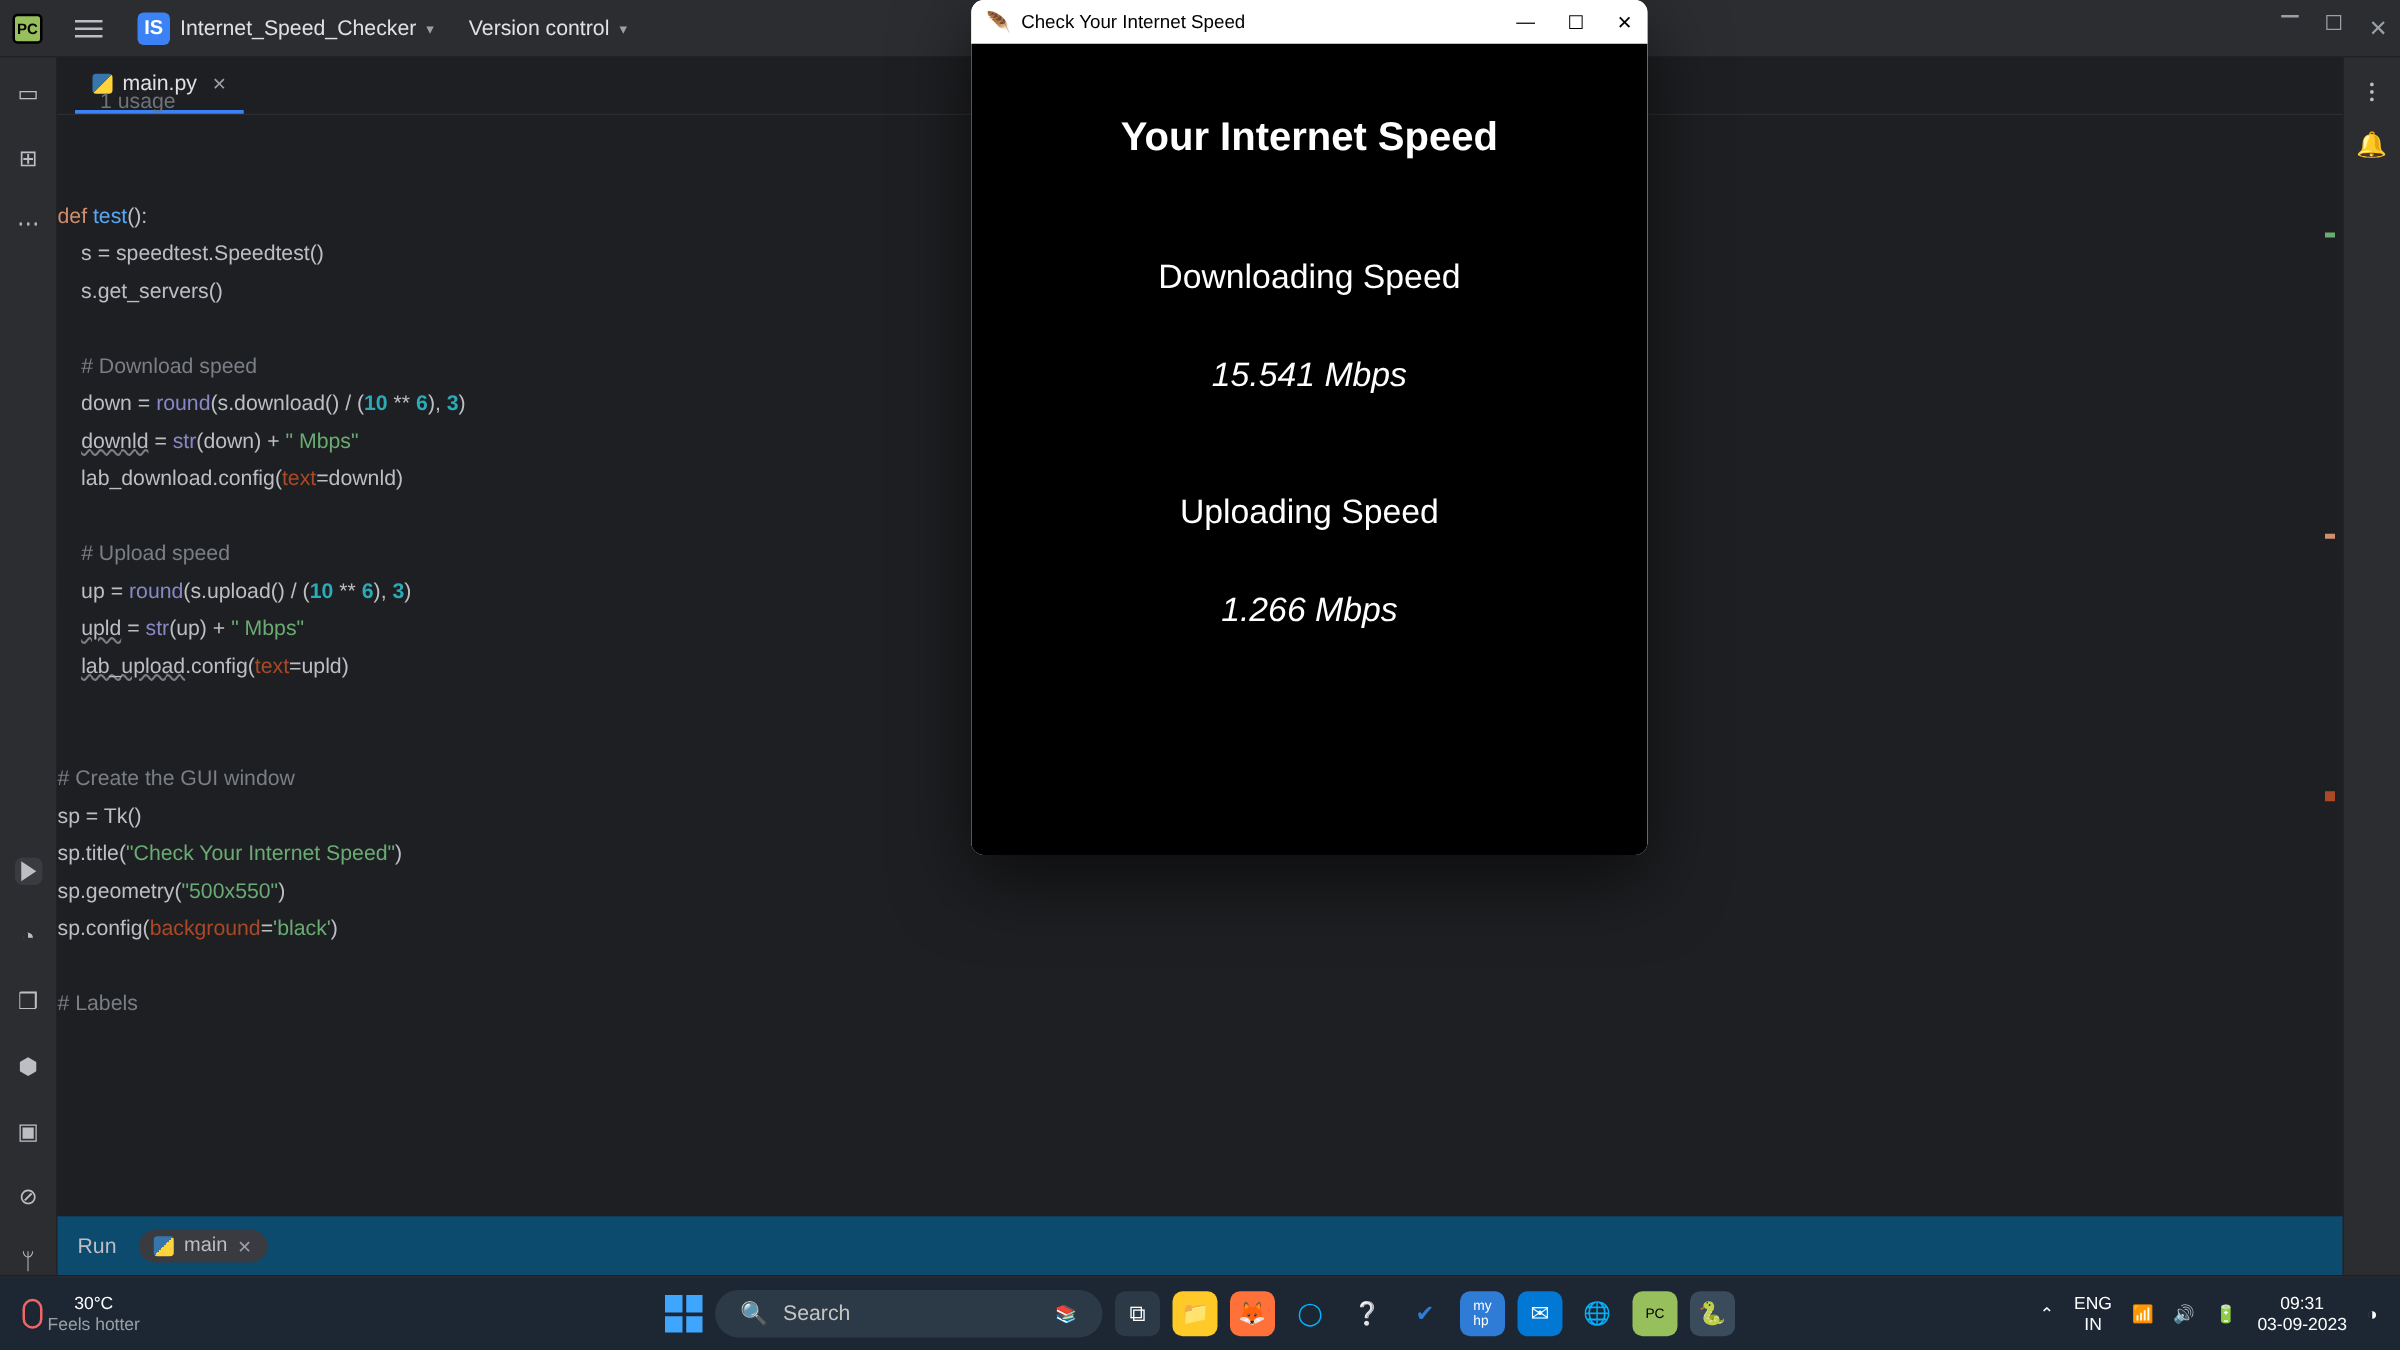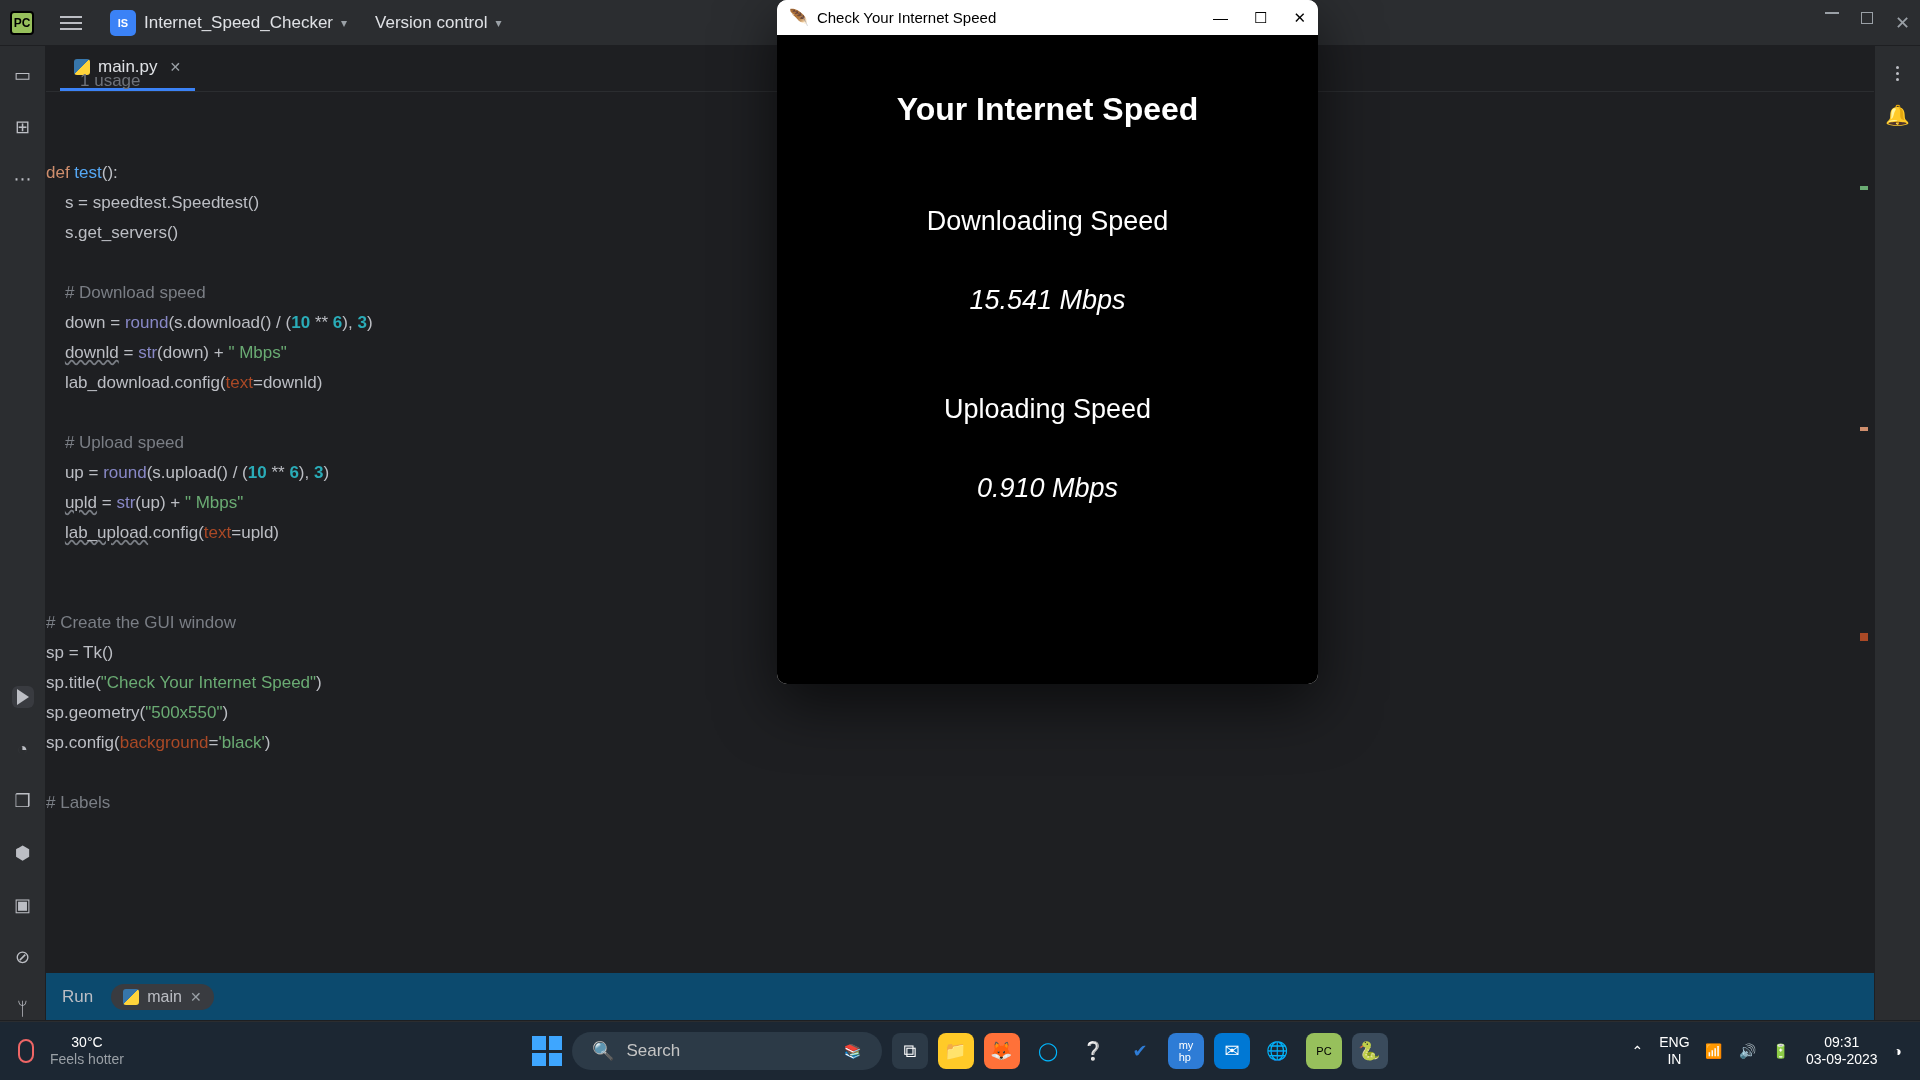--- a/index.html
+++ b/index.html
@@ -3,21 +3,21 @@
 <meta charset="utf-8">
 <style>
 * { margin: 0; padding: 0; box-sizing: border-box; font-family: "Segoe UI", sans-serif; }
 body { background: #1e1f22; color: #bcbec4; width: 1920px; height: 1080px; overflow: hidden; position: relative; }
 
 
 .ide-titlebar { height: 46px; background: #2b2d30; display: flex; align-items: center; padding: 0 10px; border-bottom: 1px solid #1e1f22; }
 .ide-titlebar .app-icon { width: 24px; height: 24px; background: #97c05c; border: 2px solid #000; border-radius: 4px; display:flex;align-items:center;justify-content:center;color:#000;font-weight:700;font-size:12px; }
 .ide-titlebar .ham { margin-left: 26px; width:22px; display:flex;flex-direction:column;gap:4px; }
 .ide-titlebar .ham span{height:2px;background:#bcbec4;}
-.proj-badge { margin-left: 28px; width:26px;height:26px;background:#3b82f6;color:#fff;border-radius:5px;display:flex;align-items:center;justify-content:center;font-weight:700;font-size:11px;}
+.proj-badge { margin-left: 28px; width:26px;height:26px;background:#3b82f6;color:#fff;border-radius:5px;display:flex;align-items:center;justify-content:center;font-weight:700;font-size:16px;}
 .proj-name { margin-left: 8px; font-size: 17px; color:#dfe1e5;}
 .chev{margin-left:8px;color:#9aa0a6;font-size:12px;}
 .vc { margin-left: 28px; font-size:17px; color:#dfe1e5; }
 .ide-titlebar .win-ctrls{margin-left:auto;display:flex;gap:22px;color:#9aa0a6;}
 .win-ctrls .sq{width:12px;height:12px;border:1.5px solid #9aa0a6;}
 .win-ctrls .dash{width:14px;height:2px;background:#9aa0a6;}
 
 
 .left-strip{position:absolute;left:0;top:46px;bottom:60px;width:46px;background:#2b2d30;display:flex;flex-direction:column;align-items:center;padding-top:18px;gap:30px;border-right:1px solid #1e1f22;}
 .left-strip .ic{width:22px;height:22px;display:flex;align-items:center;justify-content:center;color:#bcbec4;font-size:18px;}
@@ -67,21 +67,21 @@
 .runtab .close{color:#9aa0a6;font-size:14px;}
 
 
 .status{position:absolute;left:0;right:0;bottom:20px;height:40px;background:#2b2d30;display:flex;align-items:center;padding:0 14px;font-size:16px;color:#bcbec4;border-top:1px solid #1e1f22;}
 .status .left{display:flex;align-items:center;gap:10px;}
 .status .right{margin-left:auto;display:flex;gap:26px;}
 .sq-ic{width:10px;height:10px;border:1.5px solid #bcbec4;}
 
 
 .taskbar{position:absolute;left:0;right:0;bottom:0;height:58px;background:#1c2733;display:flex;align-items:center;padding:0 18px;color:#fff;font-size:14px;}
-.weather{display:flex;align-items:center;gap:16px;}
+.weather{display:flex;align-items:center;gap:4px;}
 .therm{width:16px;height:24px;border:2px solid #e66;border-radius:8px;position:relative;}
 .task-center{position:absolute;left:50%;transform:translateX(-50%);display:flex;align-items:center;gap:10px;}
 .start{width:30px;height:30px;display:grid;grid-template-columns:1fr 1fr;grid-template-rows:1fr 1fr;gap:3px;}
 .start span{background:#3ea6ff;}
 .searchbox{display:flex;align-items:center;gap:12px;background:#2c3a47;border-radius:22px;padding:8px 20px;width:310px;}
 .searchbox .mag{font-size:18px;}
 .app-ic{width:36px;height:36px;border-radius:8px;display:flex;align-items:center;justify-content:center;font-size:18px;}
 .tb-right{margin-left:auto;display:flex;align-items:center;gap:16px;}
 .col{display:flex;flex-direction:column;align-items:center;line-height:1.2;}
 
@@ -282,15 +282,15 @@
       <span>—</span>
       <span>☐</span>
       <span>✕</span>
     </div>
   </div>
   <div class="tk-body">
     <div class="tk-h1">Your Internet Speed</div>
     <div class="tk-h2">Downloading Speed</div>
     <div class="tk-val">15.541 Mbps</div>
     <div class="tk-h2">Uploading Speed</div>
-    <div class="tk-val">0.910 Mbps</div>
+    <div class="tk-val">1.266 Mbps</div>
   </div>
 </div>
 
 </body></html>

